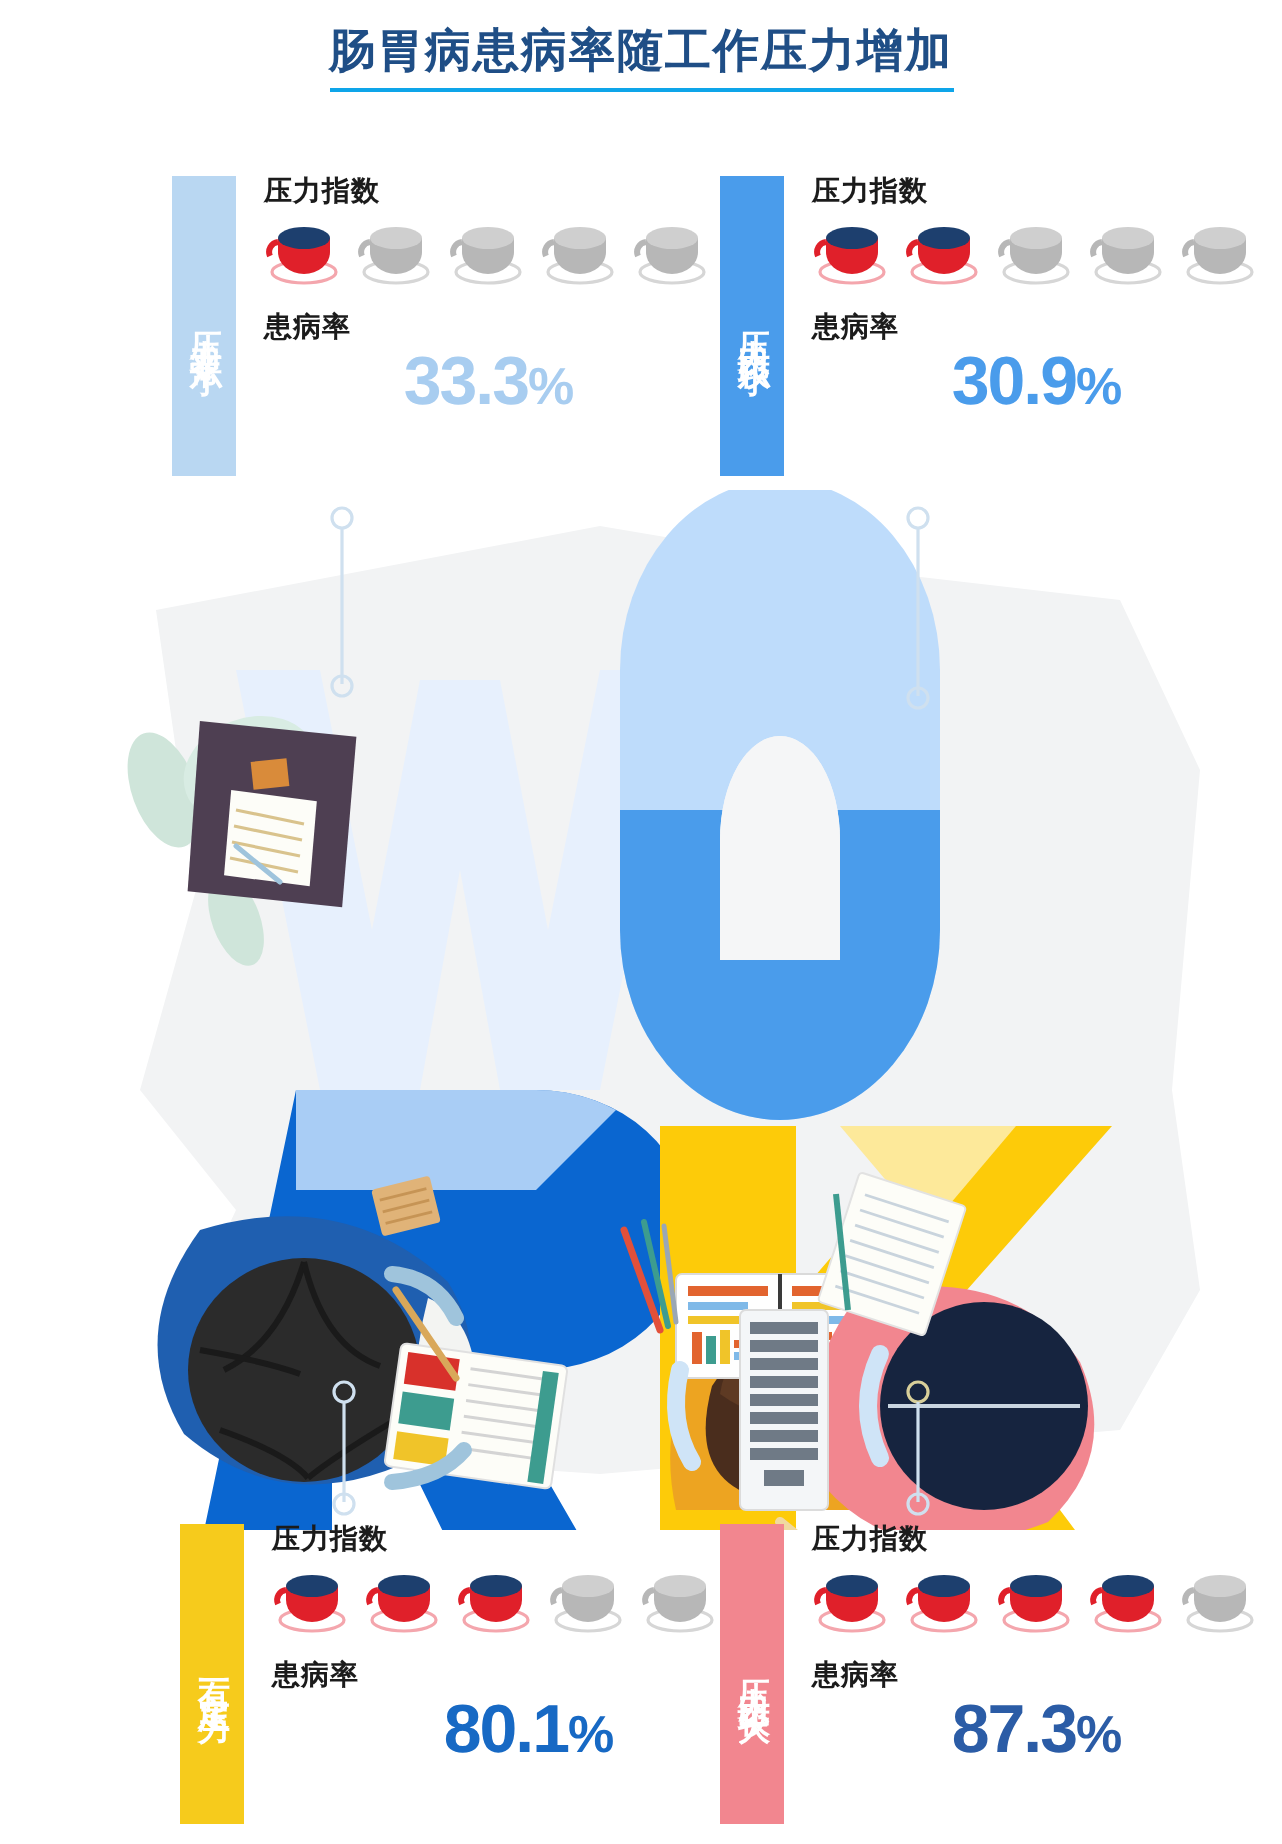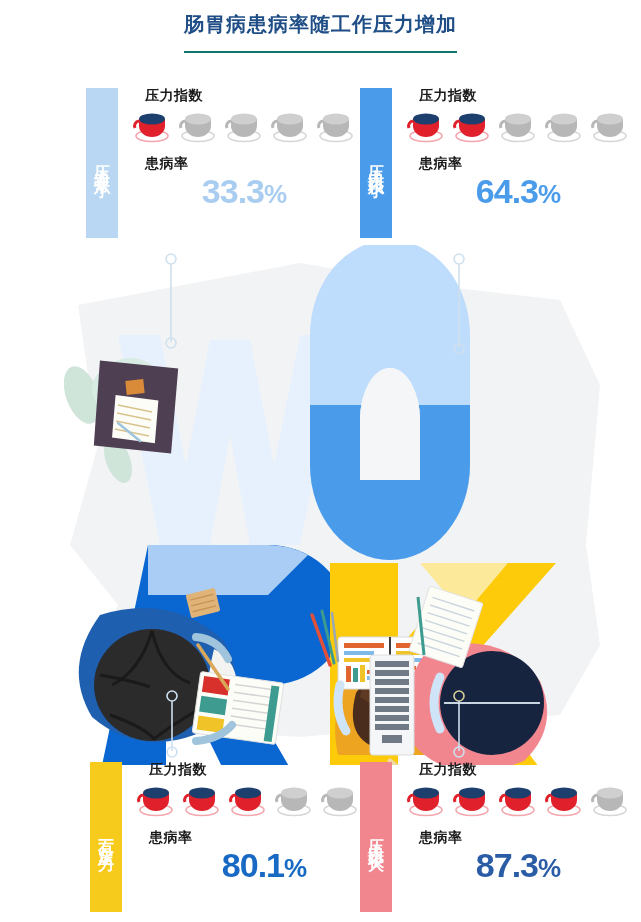--- a/index.html
+++ b/index.html
@@ -19,26 +19,26 @@
   
   #title-wrap {
     position: absolute;
     top: 12px;
     left: 0;
     width: 641px;
     text-align: center;
   }
   #page-title {
     display: inline-block;
-    font-size: 20px;
+    font-size: 23px;
     font-weight: bold;
     letter-spacing: 1px;
     color: #1f4e86;
-    border-bottom: 2px solid #0f766e;
-    padding-bottom: 15px;
+    border-bottom: 2px solid #0ea5e9;
+    padding-bottom: 4px;
     line-height: 1.2;
   }
 
   
   #illustration {
     position: absolute;
     left: 0;
     top: 245px;
     width: 641px;
     height: 520px;
@@ -70,21 +70,20 @@
   .panel-body {
     padding-left: 14px;
     flex: 1 1 auto;
   }
   .panel-label {
     font-size: 14px;
     font-weight: bold;
     color: #1b1b1b;
     line-height: 1;
     letter-spacing: 0.5px;
-    margin-left: 13px;
   }
   .cups-row {
     display: flex;
     gap: 6px;
     margin-top: 7px;
     margin-bottom: 13px;
   }
   .cup { width: 40px; height: 34px; }
   .panel-value {
     font-size: 34px;
@@ -374,21 +373,21 @@
         <svg viewBox="0 0 40 34" width="40" height="34">
             <ellipse cx="20" cy="27" rx="16" ry="5.5" fill="none" stroke="#d6d6d6" stroke-width="1.6"></ellipse>
             <path d="M7 10 h26 v7 a13 11 0 0 1 -26 0 Z" fill="#b7b7b7"></path>
             <ellipse cx="20" cy="10" rx="13" ry="5.5" fill="#cfcfcf"></ellipse>
             <path d="M7 12 a5 5 0 0 0 -4 7" fill="none" stroke="#b7b7b7" stroke-width="3"></path>
           </svg>
       </span>
     </div>
     <div class="panel-label">患病率</div>
     <div class="panel-value" style="color:#4a9ceb;">
-      <span>64.3</span><span class="pct">%</span>
+      <span>30.9</span><span class="pct">%</span>
     </div>
   </div>
 </div>
 
 <div class="panel" style="left:90px; top:762px; width:250px; height:150px;">
   <div class="panel-bar" style="background:#f6cb1c;">
     <span class="panel-bar-text">有一定压力</span>
   </div>
   <div class="panel-body">
     <div class="panel-label">压力指数</div>

